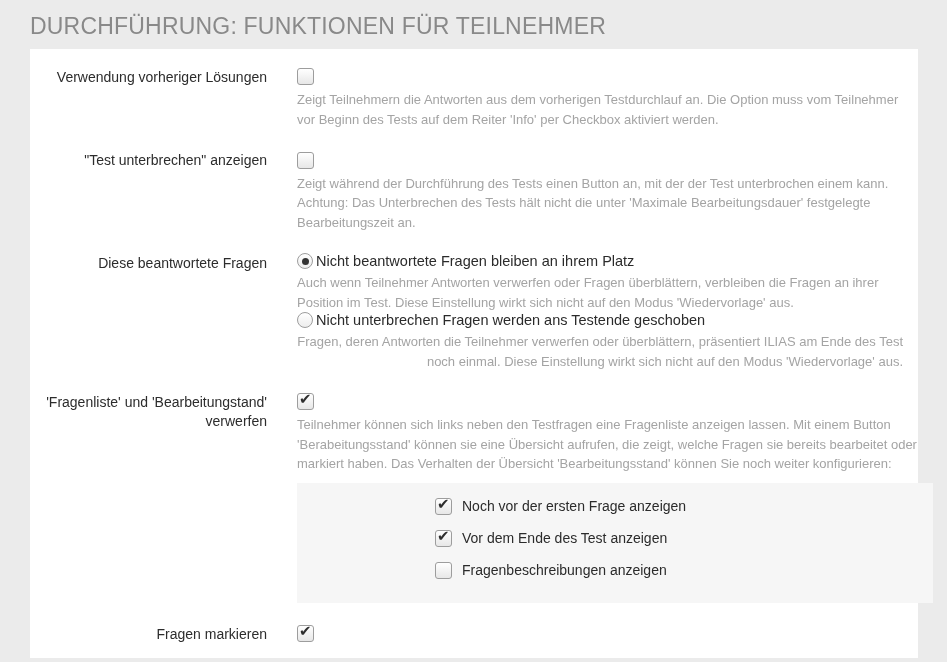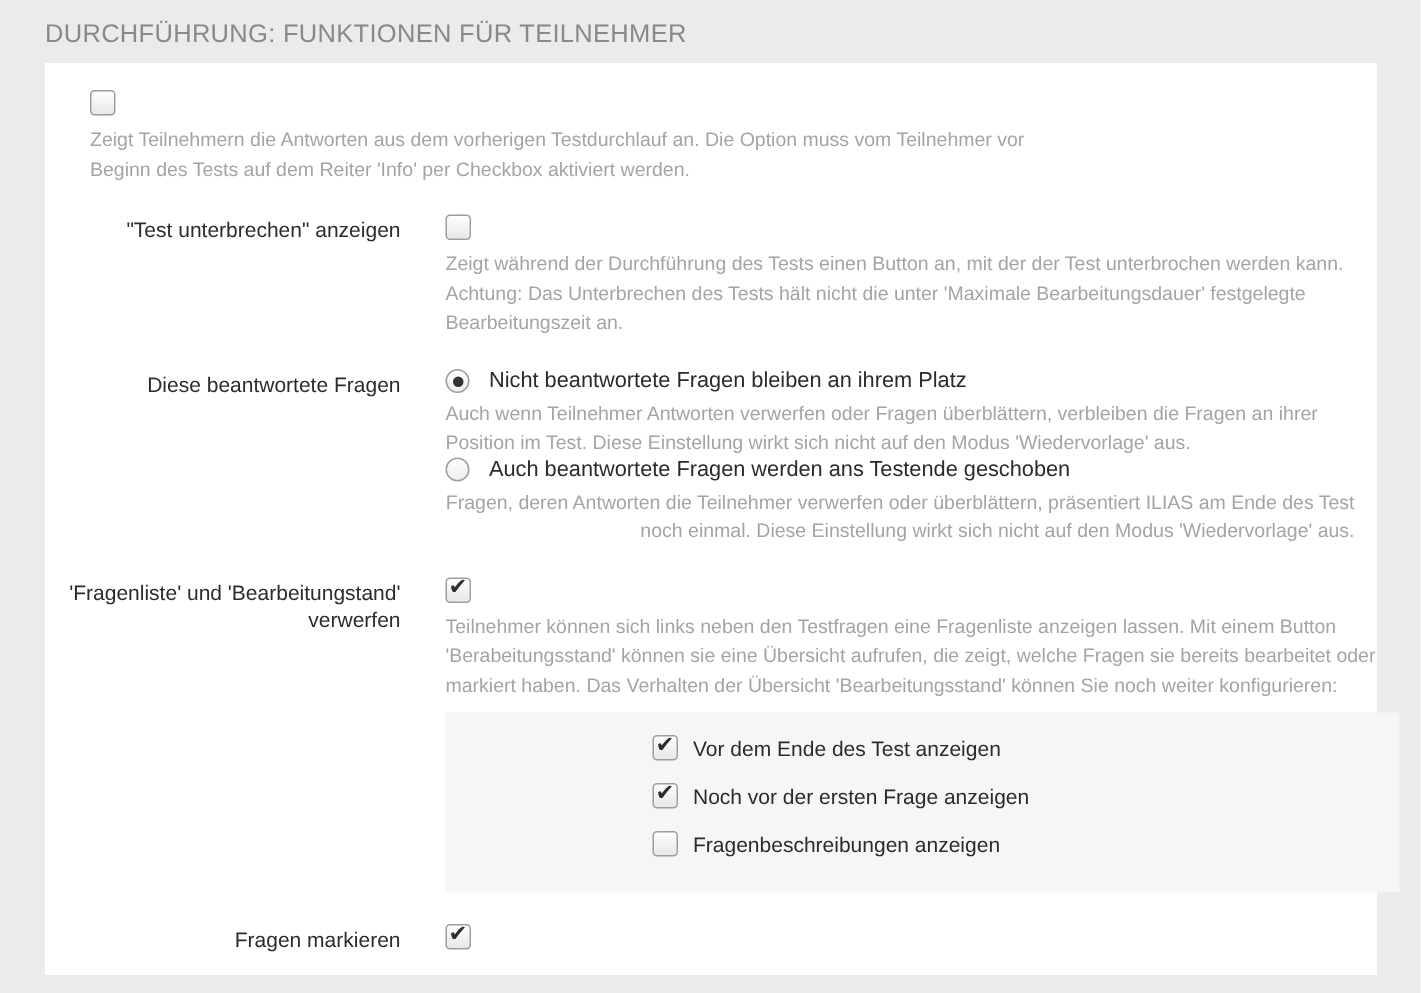--- a/index.html
+++ b/index.html
@@ -4,21 +4,21 @@
 <style>
   * { margin:0; padding:0; box-sizing:border-box; }
   html,body { width:947px; height:662px; }
   body {
     background:#ebebeb;
     font-family:"Liberation Sans","DejaVu Sans",sans-serif;
     overflow:hidden;
   }
   .wrap { padding:0 29px 0 30px; }
   .section-title {
-    font-size:17px;
+    font-size:23px;
     font-weight:400;
     color:#898989;
     letter-spacing:0.2px;
     padding:13px 0 9px 0;
   }
   .panel {
     background:#ffffff;
     width:888px;
     padding:18px 15px 14px 0;
   }
@@ -75,21 +75,21 @@
     content:"";
     position:absolute;
     left:4px; top:4px;
     width:7px; height:7px;
     border-radius:50%;
     background:#333333;
   }
   .option-line {
     display:flex;
     align-items:center;
-    gap:13px;
+    gap:3px;
     cursor:pointer;
   }
   .option-label {
     font-size:14.5px;
     color:#2b2b2b;
   }
   .option-desc { margin-top:4px; margin-bottom:0; }
   .option-desc.last { margin-bottom:0;text-align:right; }
   
   .sub-box {
@@ -110,63 +110,64 @@
 </style>
 </head>
 <body>
 
 <div class="wrap">
   <div class="section-title">DURCHFÜHRUNG: FUNKTIONEN FÜR TEILNEHMER</div>
 
   <div class="panel">
 
     <div class="row">
+      <div class="label-col">Verwendung vorheriger Lösungen</div>
       <div class="control-col">
         <span class="checkbox"></span>
         <div class="desc">Zeigt Teilnehmern die Antworten aus dem vorherigen Testdurchlauf an. Die Option muss vom Teilnehmer vor Beginn des Tests auf dem Reiter 'Info' per Checkbox aktiviert werden.</div>
       </div>
     </div>
 
     <div class="row">
       <div class="label-col">"Test unterbrechen" anzeigen</div>
       <div class="control-col">
         <span class="checkbox"></span>
-        <div class="desc">Zeigt während der Durchführung des Tests einen Button an, mit der der Test unterbrochen werden kann. Achtung: Das Unterbrechen des Tests hält nicht die unter 'Maximale Bearbeitungsdauer' festgelegte Bearbeitungszeit an.</div>
+        <div class="desc">Zeigt während der Durchführung des Tests einen Button an, mit der der Test unterbrochen einem kann. Achtung: Das Unterbrechen des Tests hält nicht die unter 'Maximale Bearbeitungsdauer' festgelegte Bearbeitungszeit an.</div>
       </div>
     </div>
 
     <div class="row">
       <div class="label-col">Diese beantwortete Fragen</div>
       <div class="control-col">
         <label class="option-line">
           <span class="radio checked"></span>
           <span class="option-label">Nicht beantwortete Fragen bleiben an ihrem Platz</span>
         </label>
         <div class="desc option-desc">Auch wenn Teilnehmer Antworten verwerfen oder Fragen überblättern, verbleiben die Fragen an ihrer Position im Test. Diese Einstellung wirkt sich nicht auf den Modus 'Wiedervorlage' aus.</div>
         <label class="option-line">
           <span class="radio"></span>
-          <span class="option-label">Auch beantwortete Fragen werden ans Testende geschoben</span>
+          <span class="option-label">Nicht unterbrechen Fragen werden ans Testende geschoben</span>
         </label>
         <div class="desc option-desc last">Fragen, deren Antworten die Teilnehmer verwerfen oder überblättern, präsentiert ILIAS am Ende des Test noch einmal. Diese Einstellung wirkt sich nicht auf den Modus 'Wiedervorlage' aus.</div>
       </div>
     </div>
 
     <div class="row">
       <div class="label-col">'Fragenliste' und 'Bearbeitungstand' verwerfen</div>
       <div class="control-col">
         <span class="checkbox checked"></span>
         <div class="desc">Teilnehmer können sich links neben den Testfragen eine Fragenliste anzeigen lassen. Mit einem Button 'Berabeitungsstand' können sie eine Übersicht aufrufen, die zeigt, welche Fragen sie bereits bearbeitet oder markiert haben. Das Verhalten der Übersicht 'Bearbeitungsstand' können Sie noch weiter konfigurieren:</div>
         <div class="sub-box">
           <label class="sub-row">
             <span class="checkbox checked"></span>
-            <span class="option-label">Vor dem Ende des Test anzeigen</span>
+            <span class="option-label">Noch vor der ersten Frage anzeigen</span>
           </label>
           <label class="sub-row">
             <span class="checkbox checked"></span>
-            <span class="option-label">Noch vor der ersten Frage anzeigen</span>
+            <span class="option-label">Vor dem Ende des Test anzeigen</span>
           </label>
           <label class="sub-row">
             <span class="checkbox"></span>
             <span class="option-label">Fragenbeschreibungen anzeigen</span>
           </label>
         </div>
       </div>
     </div>
 
     <div class="row">

